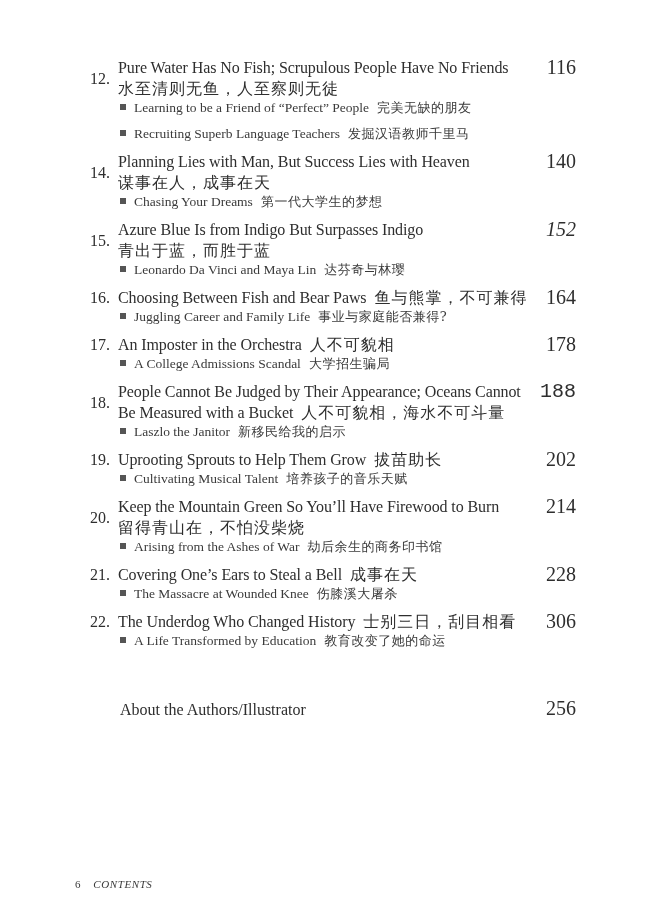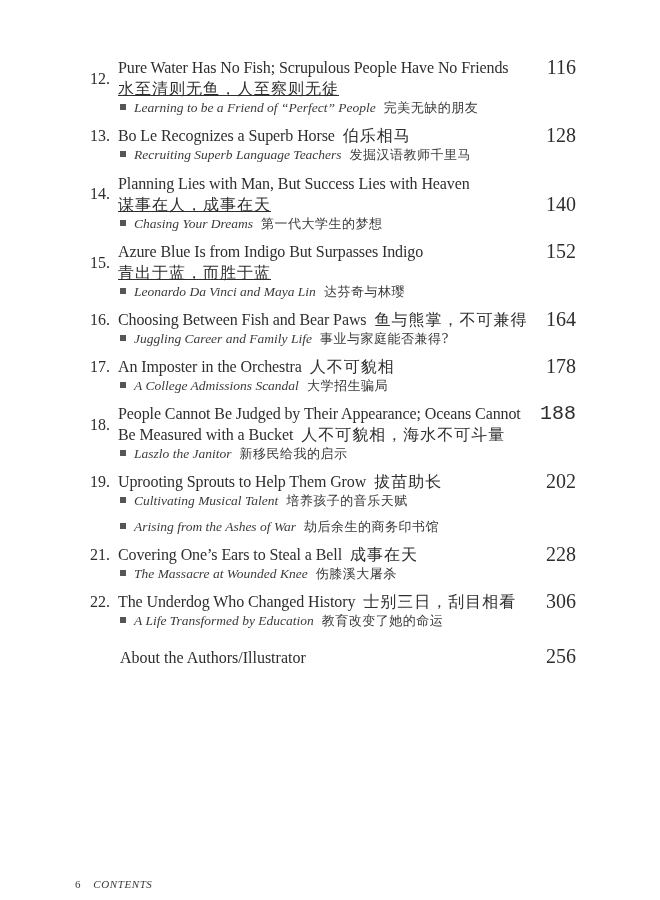--- a/index.html
+++ b/index.html
@@ -43,21 +43,20 @@
     }
     .title-zh {
       margin-left: 8px;
       font-family: "DejaVu Serif", "Liberation Serif", serif;
       font-size: 16px;
       letter-spacing: 1px;
     }
     .title-zh.block {
       display: block;
       margin-left: 0;
-      text-decoration: underline;
     }
     .page {
       flex: 0 0 auto;
       width: 36px;
       text-align: right;
       font-size: 20px;
     }
     .sub {
       display: flex;
       align-items: baseline;
@@ -70,32 +69,31 @@
       display: inline-block;
       width: 6px;
       height: 6px;
       background: #555;
       margin-right: 8px;
       position: relative;
       top: -2px;
       flex: 0 0 6px;
     }
     .sub-en {
-      font-style: italic;
     }
     .sub-zh {
       margin-left: 8px;
       font-family: "DejaVu Serif", "Liberation Serif", serif;
       font-size: 13px;
       letter-spacing: 0.5px;
     }
     .about {
       display: flex;
       align-items: baseline;
-      margin-top: 16px;
+      margin-top: 48px;
       font-size: 16px;
       line-height: 21px;
     }
     .about .label {
       flex: 1 1 auto;
       margin-left: 30px;
     }
     .footer {
       position: absolute;
       left: 75px;
@@ -126,58 +124,51 @@
       <span class="page" style="align-self:flex-start;">116</span>
     </div>
     <div class="sub">
       <span class="bullet"></span>
       <span class="sub-en">Learning to be a Friend of “Perfect” People</span>
       <span class="sub-zh">完美无缺的朋友</span>
     </div>
   </div>
 
   <div class="entry">
-    <div class="entry-head">
-      <span class="num">13.</span>
-      <span class="title-block">
-        <span class="title-en">Bo Le Recognizes a Superb Horse</span><span class="title-zh">伯乐相马</span>
-      </span>
-      <span class="page">128</span>
-    </div>
     <div class="sub">
       <span class="bullet"></span>
       <span class="sub-en">Recruiting Superb Language Teachers</span>
       <span class="sub-zh">发掘汉语教师千里马</span>
     </div>
   </div>
 
   <div class="entry">
     <div class="entry-head">
       <span class="num">14.</span>
       <span class="title-block">
         <span class="title-en">Planning Lies with Man, But Success Lies with Heaven</span>
         <span class="title-zh block">谋事在人，成事在天</span>
       </span>
-      <span class="page" style="align-self:flex-start;margin-top:22px;">140</span>
+      <span class="page" style="align-self:flex-start;">140</span>
     </div>
     <div class="sub">
       <span class="bullet"></span>
       <span class="sub-en">Chasing Your Dreams</span>
       <span class="sub-zh">第一代大学生的梦想</span>
     </div>
   </div>
 
   <div class="entry">
     <div class="entry-head">
       <span class="num">15.</span>
       <span class="title-block">
         <span class="title-en">Azure Blue Is from Indigo But Surpasses Indigo</span>
         <span class="title-zh block">青出于蓝，而胜于蓝</span>
       </span>
-      <span class="page" style="align-self:flex-start;">152</span>
+      <span class="page" style="align-self:flex-start;font-style:italic;">152</span>
     </div>
     <div class="sub">
       <span class="bullet"></span>
       <span class="sub-en">Leonardo Da Vinci and Maya Lin</span>
       <span class="sub-zh">达芬奇与林璎</span>
     </div>
   </div>
 
   <div class="entry">
     <div class="entry-head">
@@ -233,20 +224,28 @@
       <span class="page">202</span>
     </div>
     <div class="sub">
       <span class="bullet"></span>
       <span class="sub-en">Cultivating Musical Talent</span>
       <span class="sub-zh">培养孩子的音乐天赋</span>
     </div>
   </div>
 
   <div class="entry">
+    <div class="entry-head">
+      <span class="num">20.</span>
+      <span class="title-block">
+        <span class="title-en">Keep the Mountain Green So You’ll Have Firewood to Burn</span>
+        <span class="title-zh block">留得青山在，不怕没柴烧</span>
+      </span>
+      <span class="page" style="align-self:flex-start;">214</span>
+    </div>
     <div class="sub">
       <span class="bullet"></span>
       <span class="sub-en">Arising from the Ashes of War</span>
       <span class="sub-zh">劫后余生的商务印书馆</span>
     </div>
   </div>
 
   <div class="entry">
     <div class="entry-head">
       <span class="num">21.</span>

